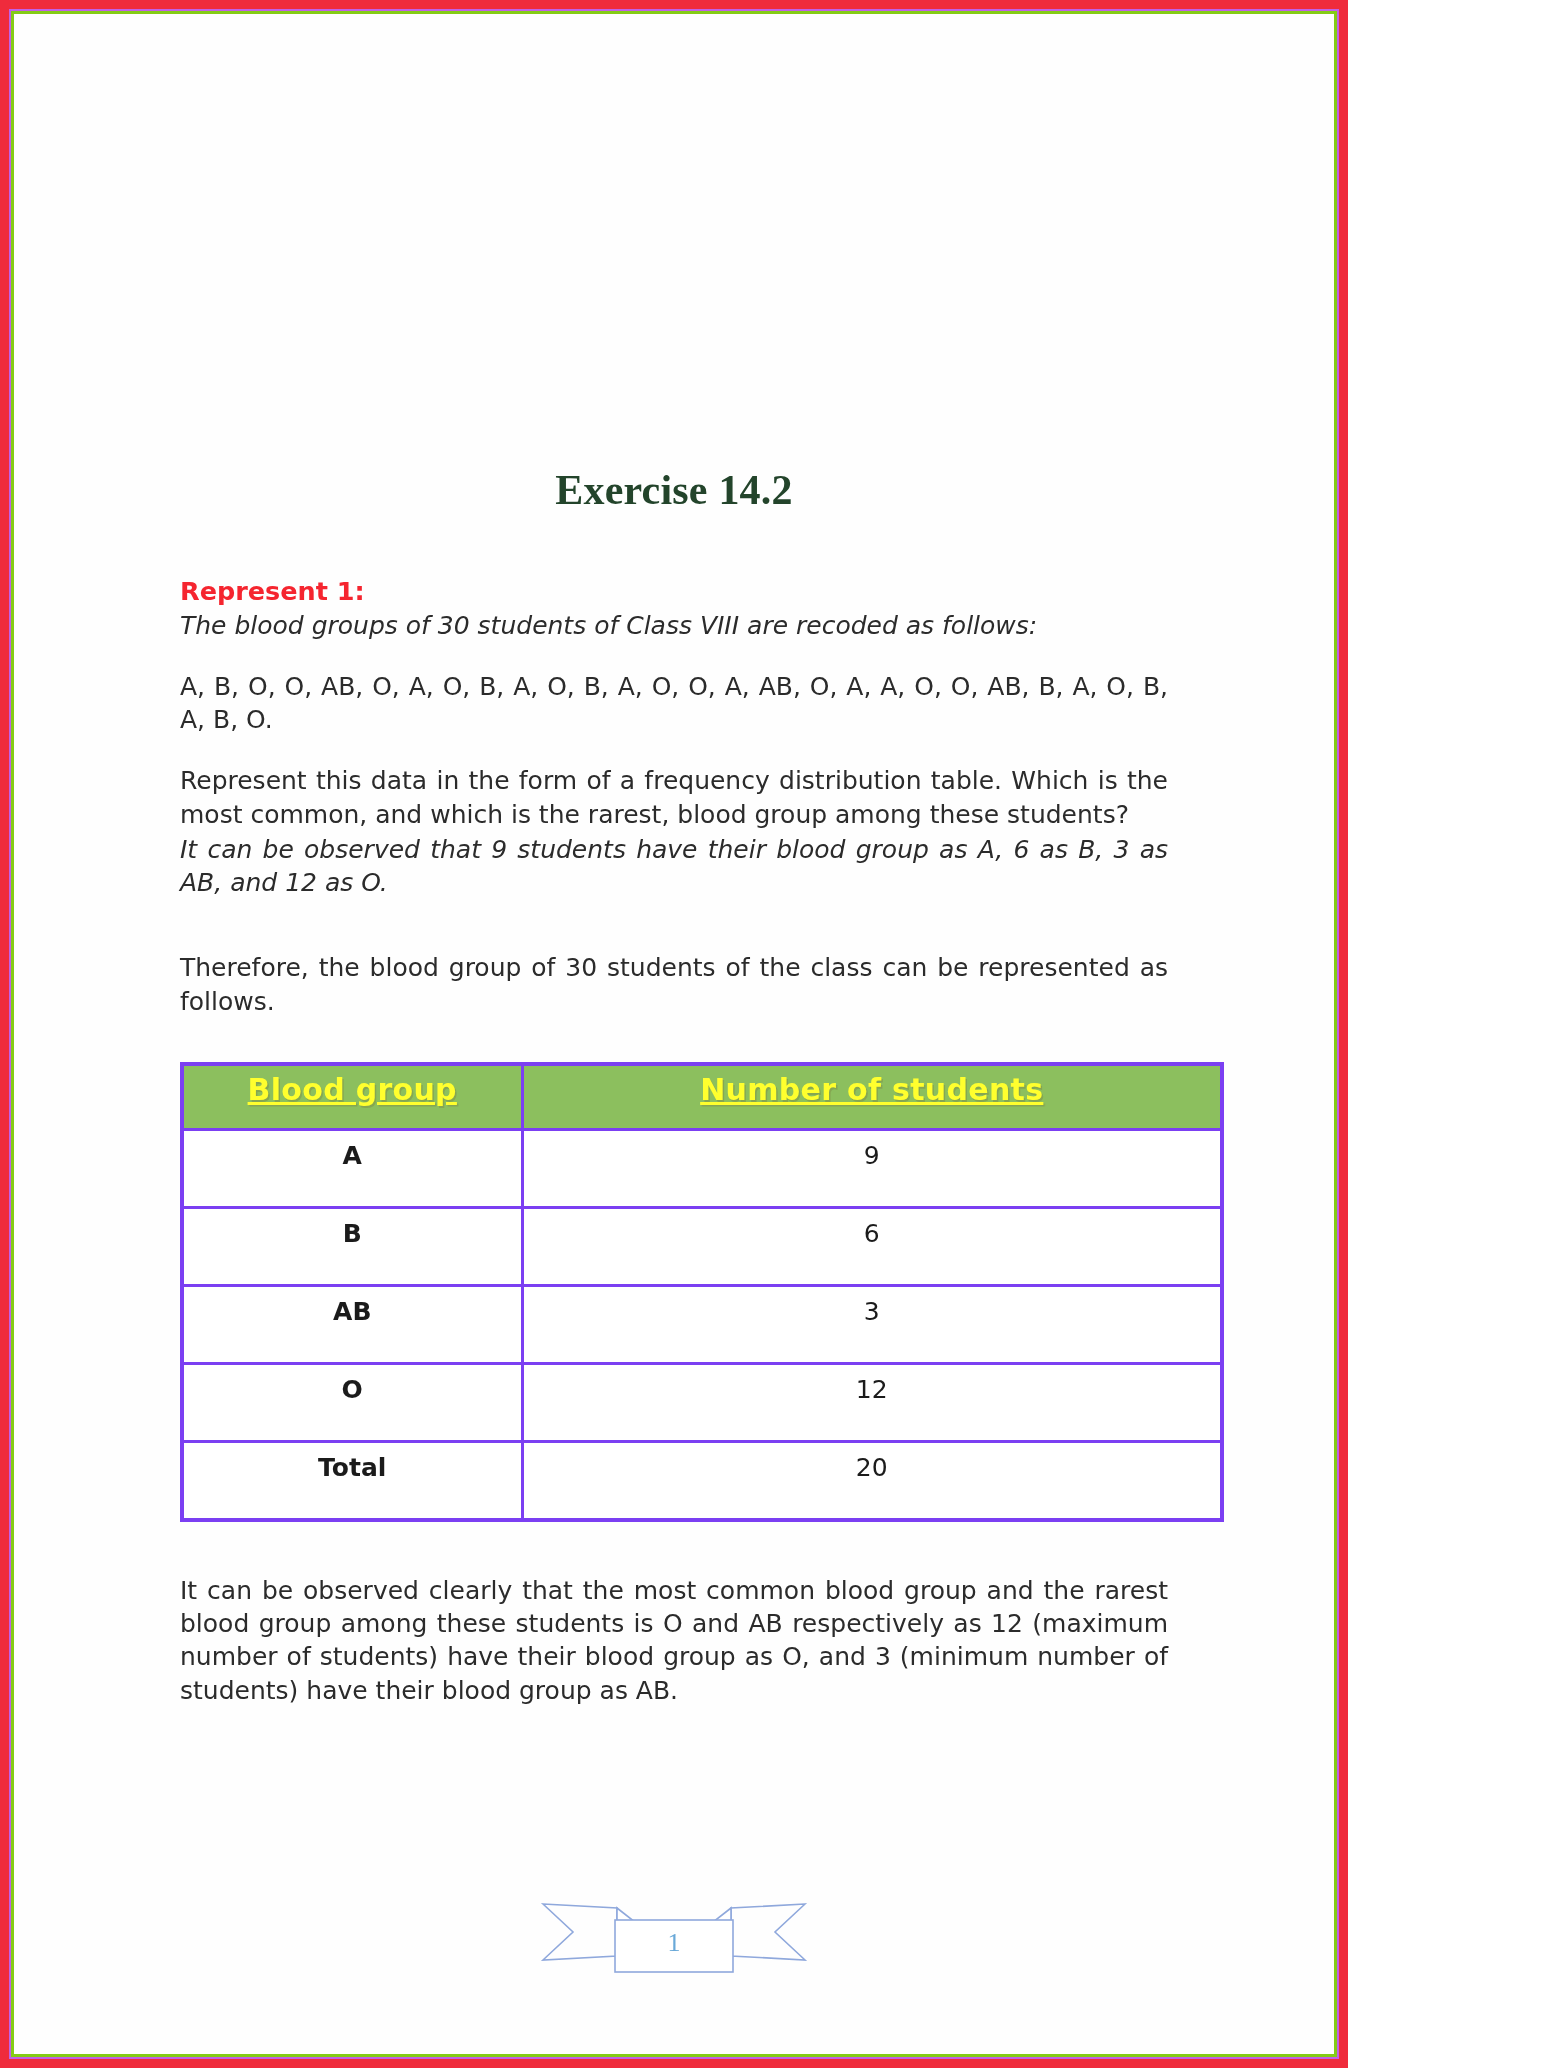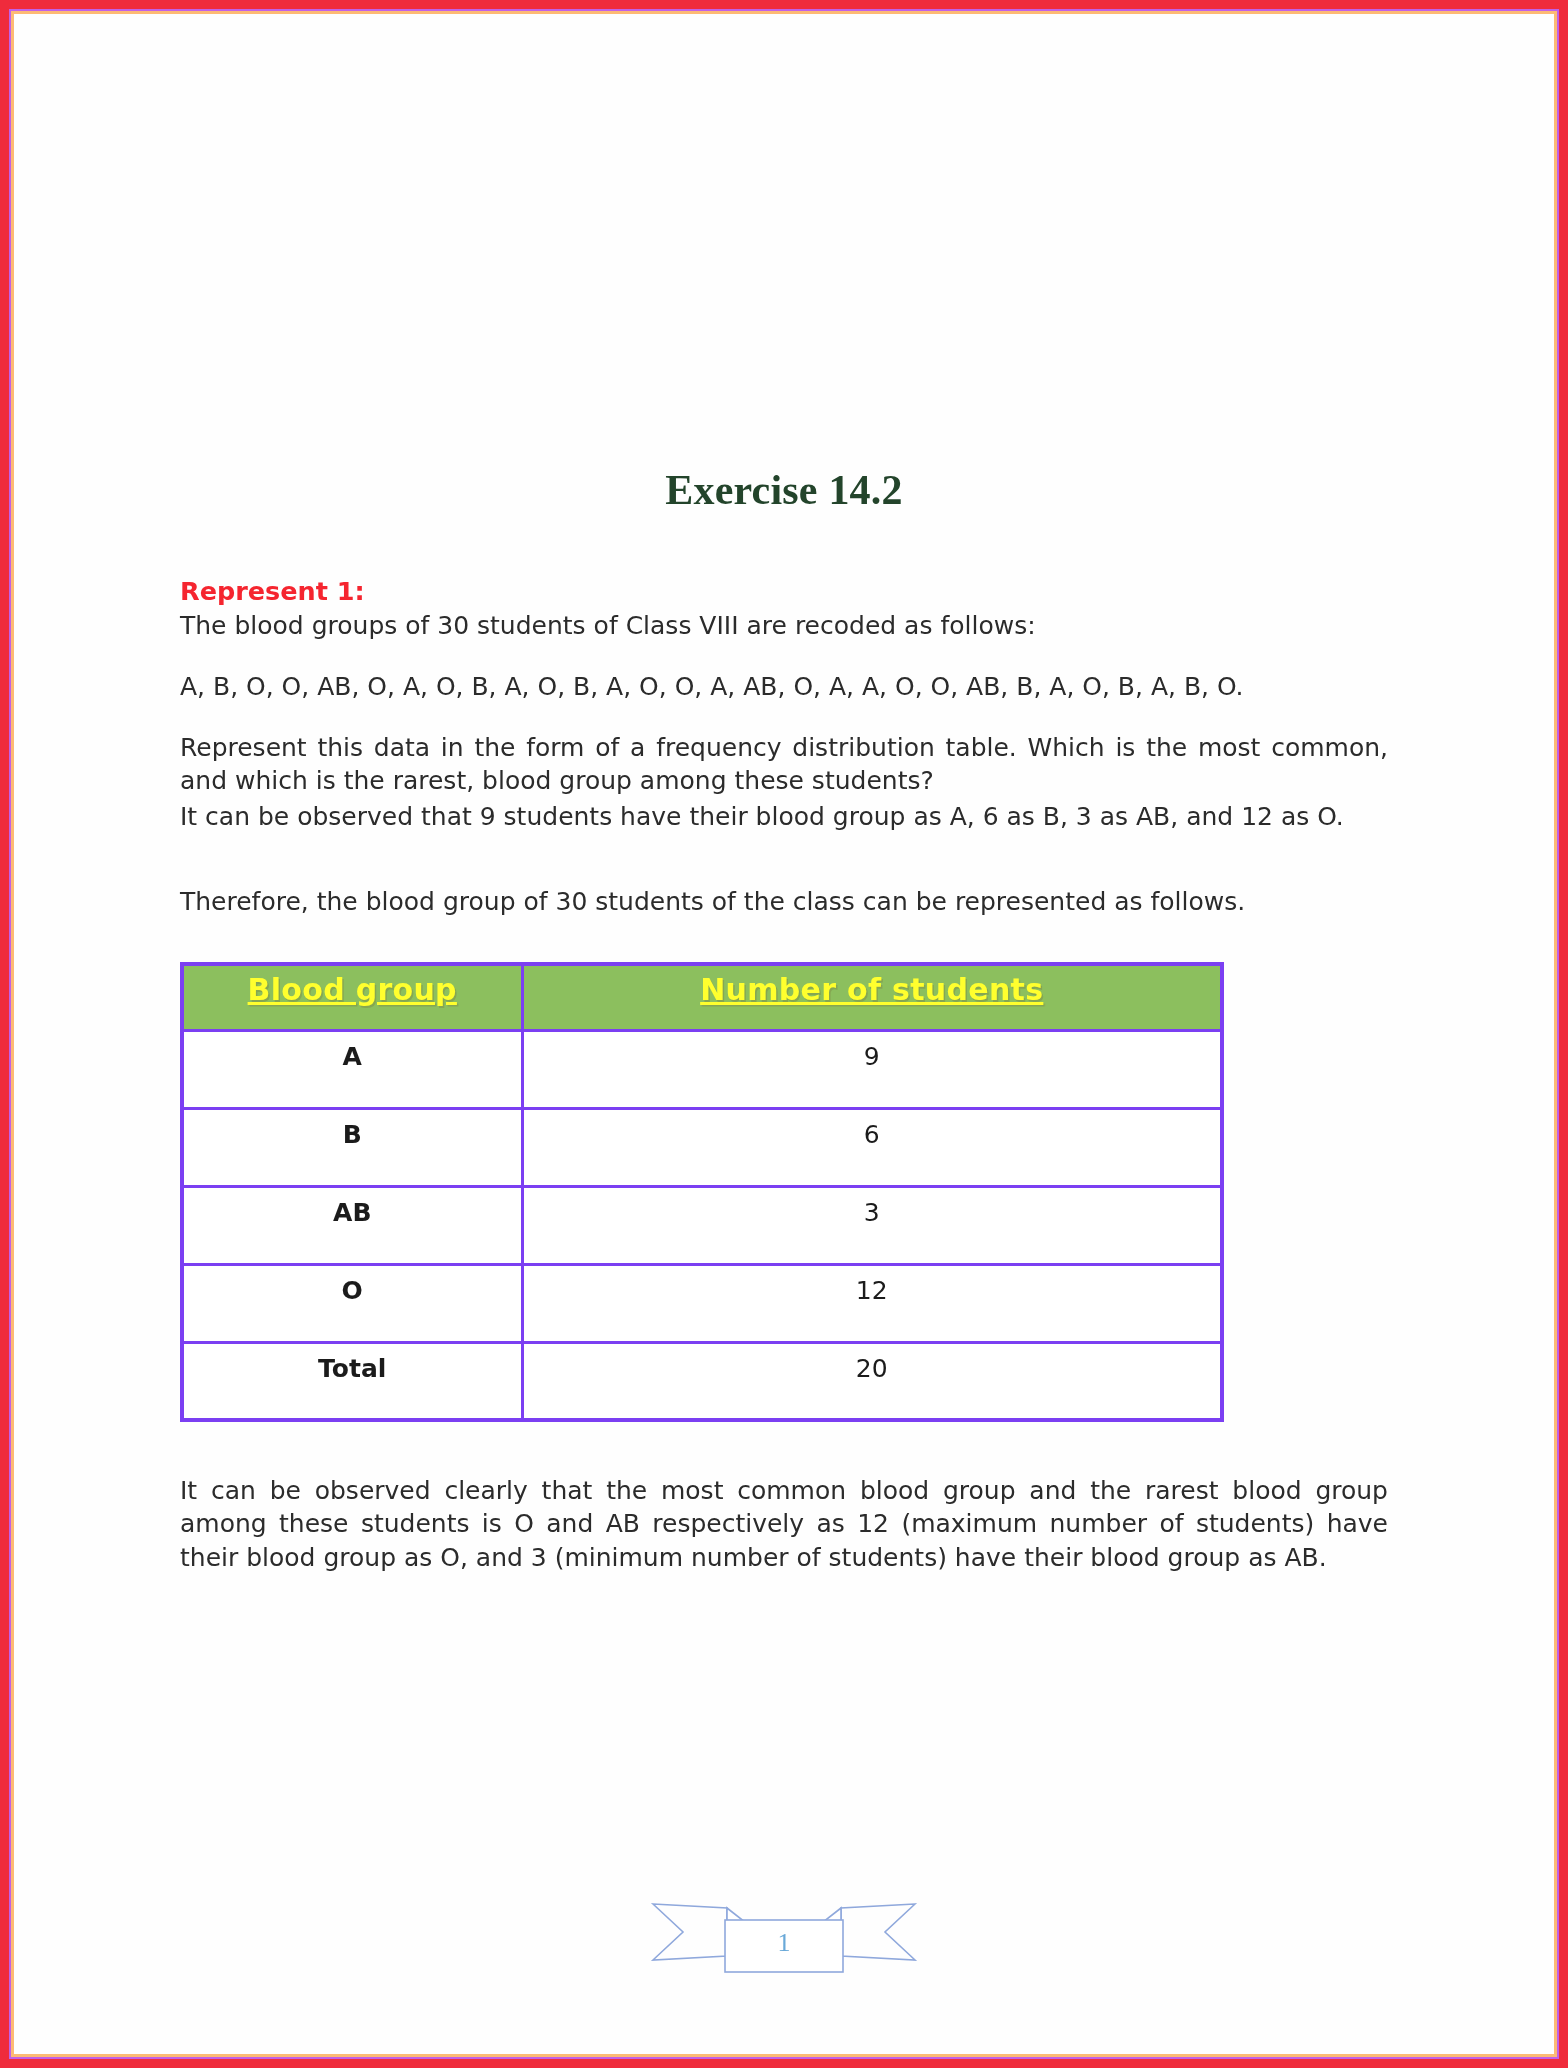--- a/index.html
+++ b/index.html
@@ -3,24 +3,24 @@
 <meta charset="utf-8">
 <style>
   html, body {
     margin: 0;
     padding: 0;
     background: #ffffff;
   }
 
   .page {
     position: relative;
-    width: 1568px;
+    width: 1348px;
     height: 2068px;
     box-sizing: border-box;
-    background: #fdba74;
+    background: #84cc16;
     font-family: "DejaVu Sans", sans-serif;
     overflow: hidden;
   }
 
   
   .page-frame-outer {
     position: absolute;
     inset: 0;
     border: 9px solid #ef2b3c;
     box-sizing: border-box;
@@ -76,21 +76,21 @@
   }
 
   .para {
     color: #2b2b2b;
     font-size: 25px;
     line-height: 1.33;
     text-align: justify;
     margin: 0;
   }
 
-  .para.tight { margin-top: 2px; }
+  .para.tight { margin-top: 2px; font-style: italic; }
   .para.gap   { margin-top: 28px; }
   .para.gap-l { margin-top: 52px; }
   .para.last  { margin-top: 52px; }
 
   
   .freq-table {
     margin-top: 44px;
     width: 1040px;
     border-collapse: collapse;
     table-layout: fixed;

